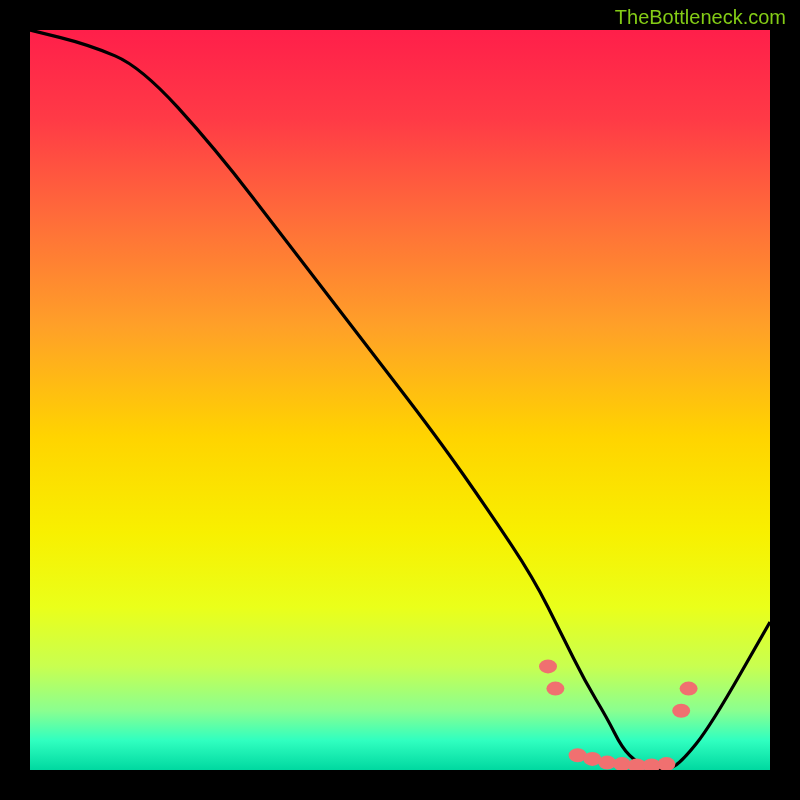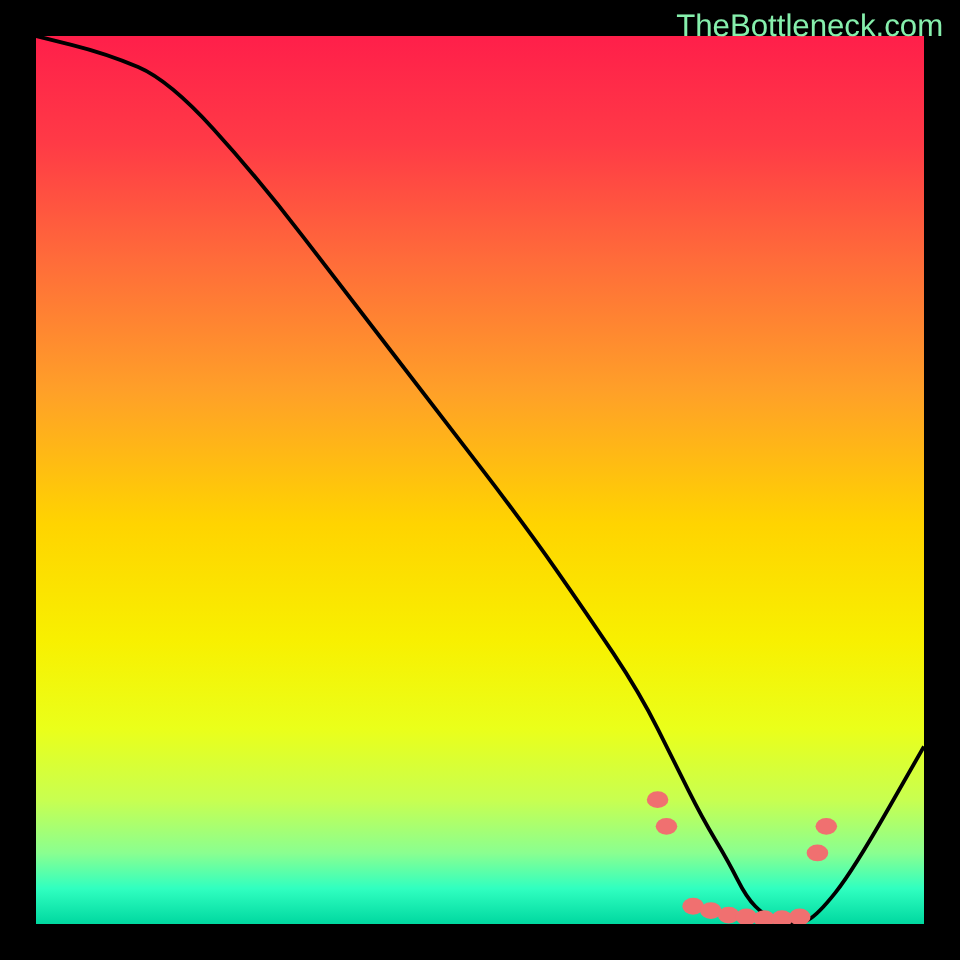--- a/index.html
+++ b/index.html
@@ -7,22 +7,22 @@
     width: 800px;
     height: 800px;
     background: #000;
     position: relative;
     font-family: Arial, sans-serif;
   }
   .watermark {
     position: absolute;
     top: 6px;
     right: 14px;
-    color: #86efac;
-    font-size: 26px;
+    color: #84cc16;
+    font-size: 20px;
     font-weight: 500;
     z-index: 10;
   }
   .plot-area {
     position: absolute;
     left: 30px;
     top: 30px;
     width: 740px;
     height: 740px;
     overflow: hidden;

